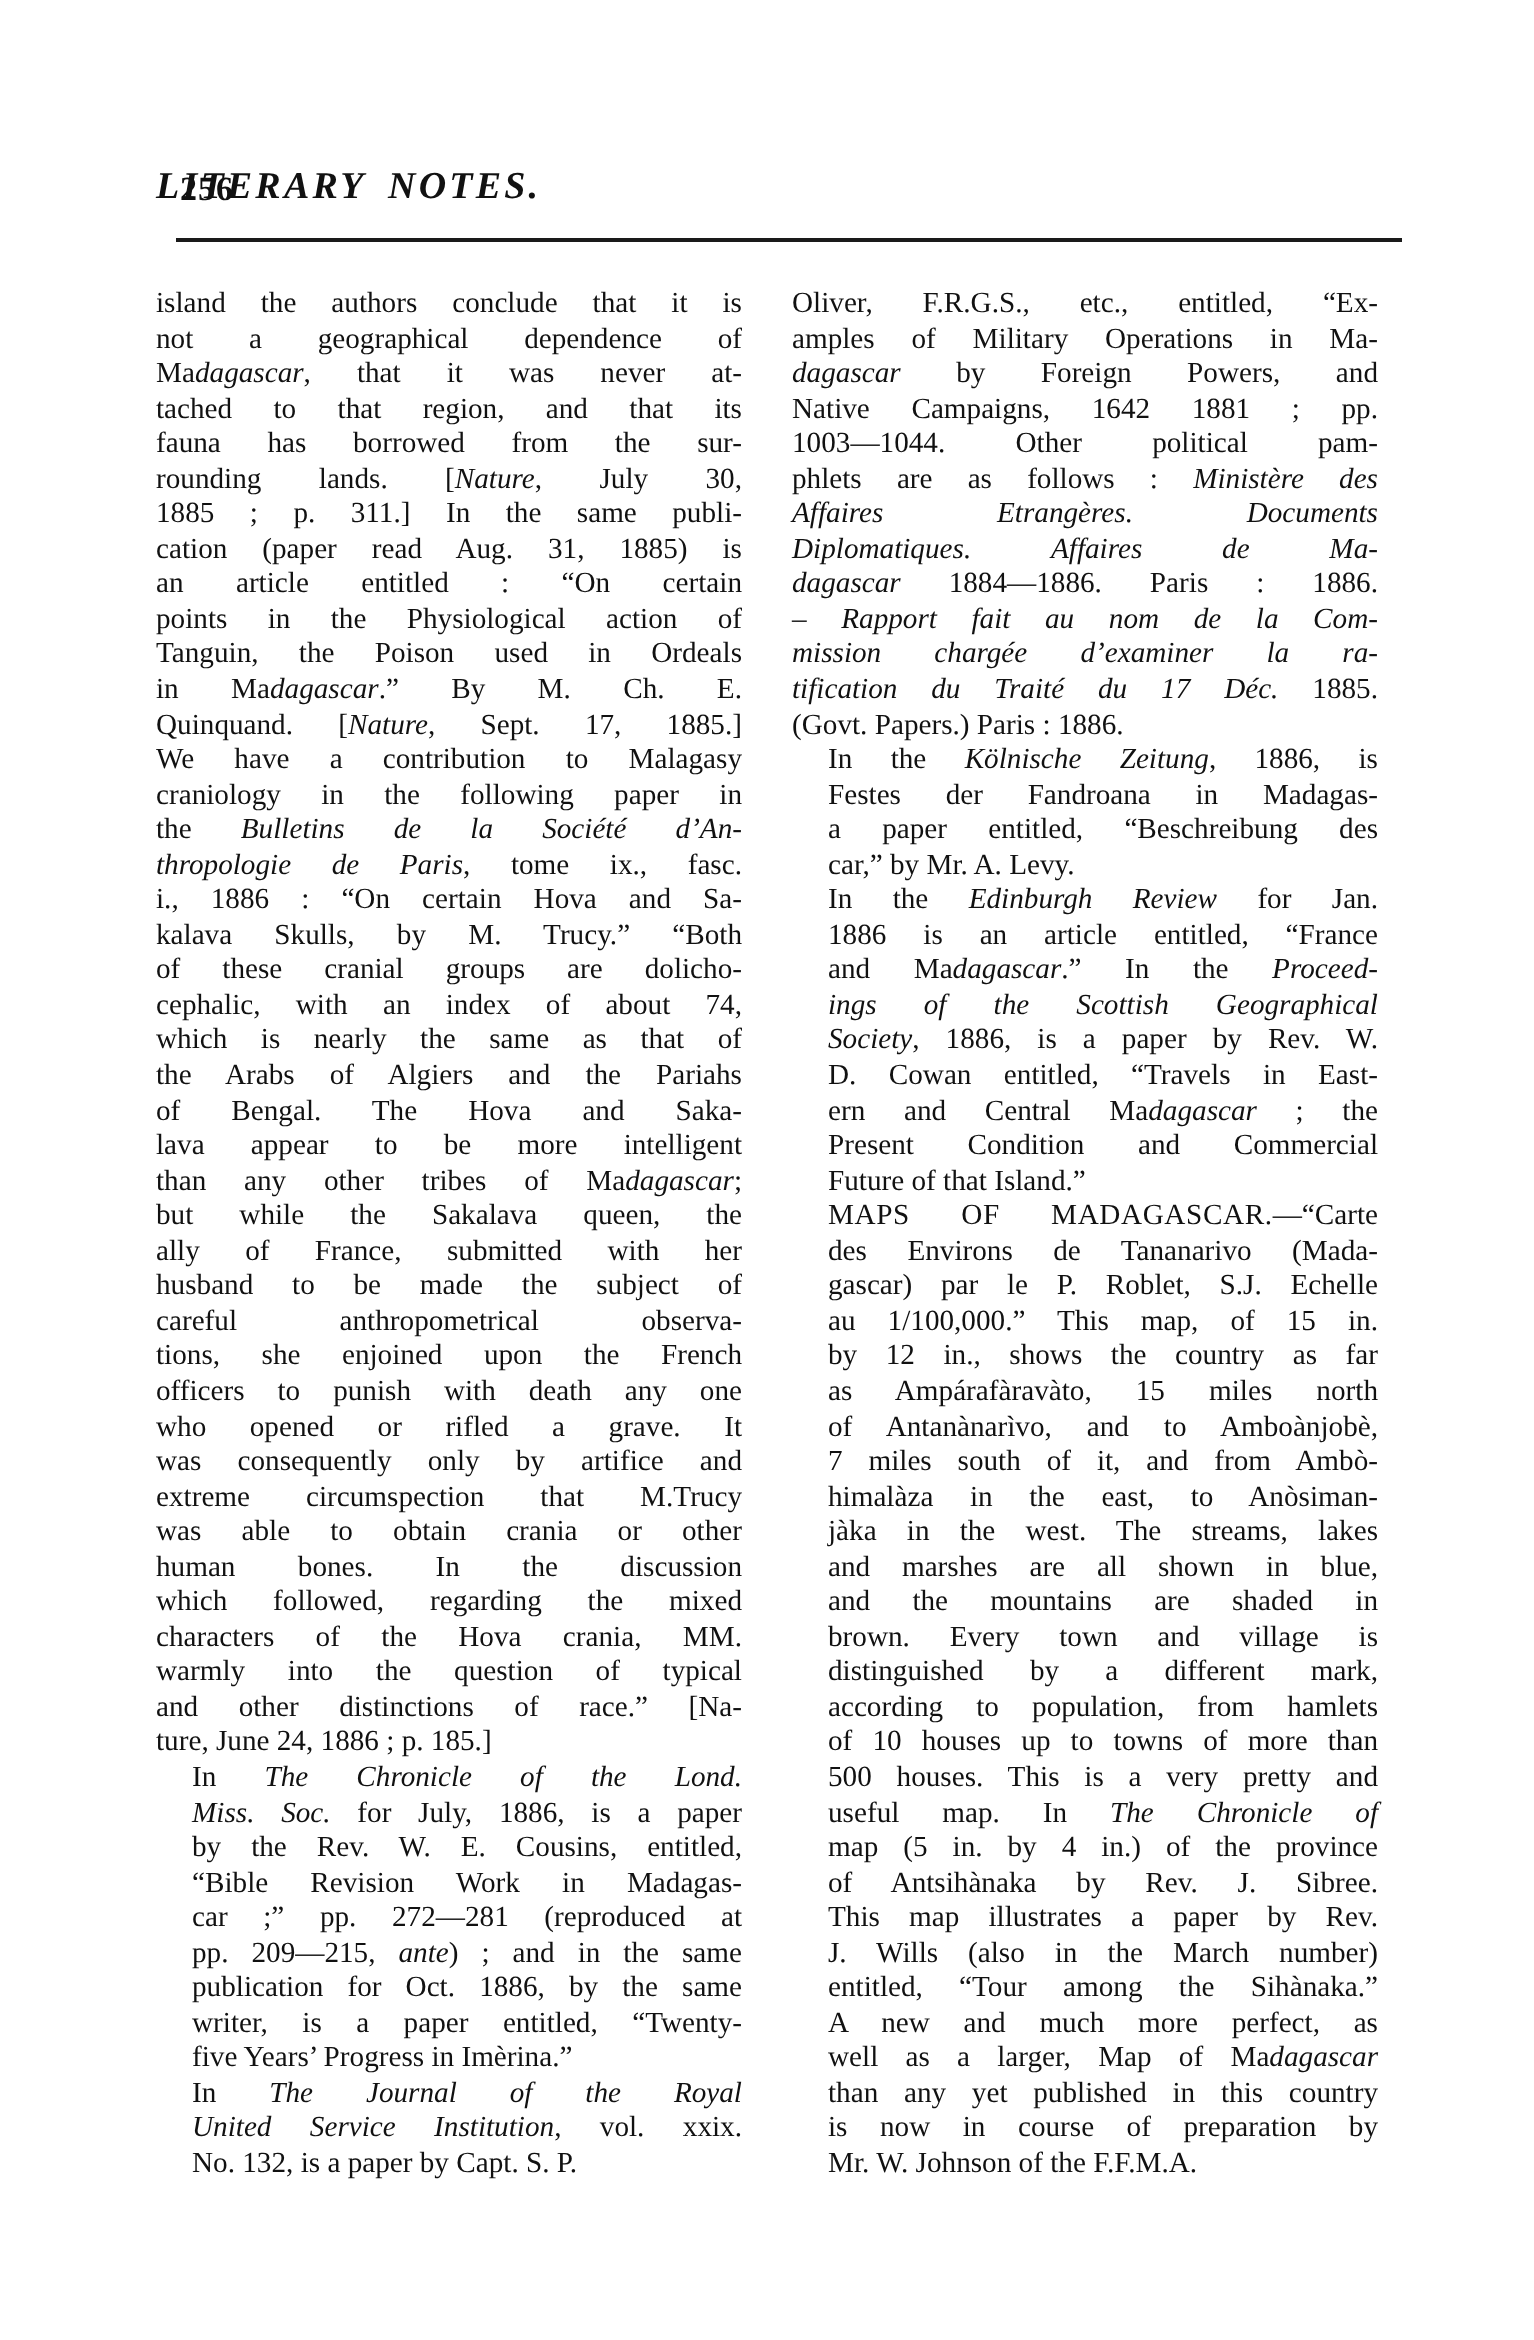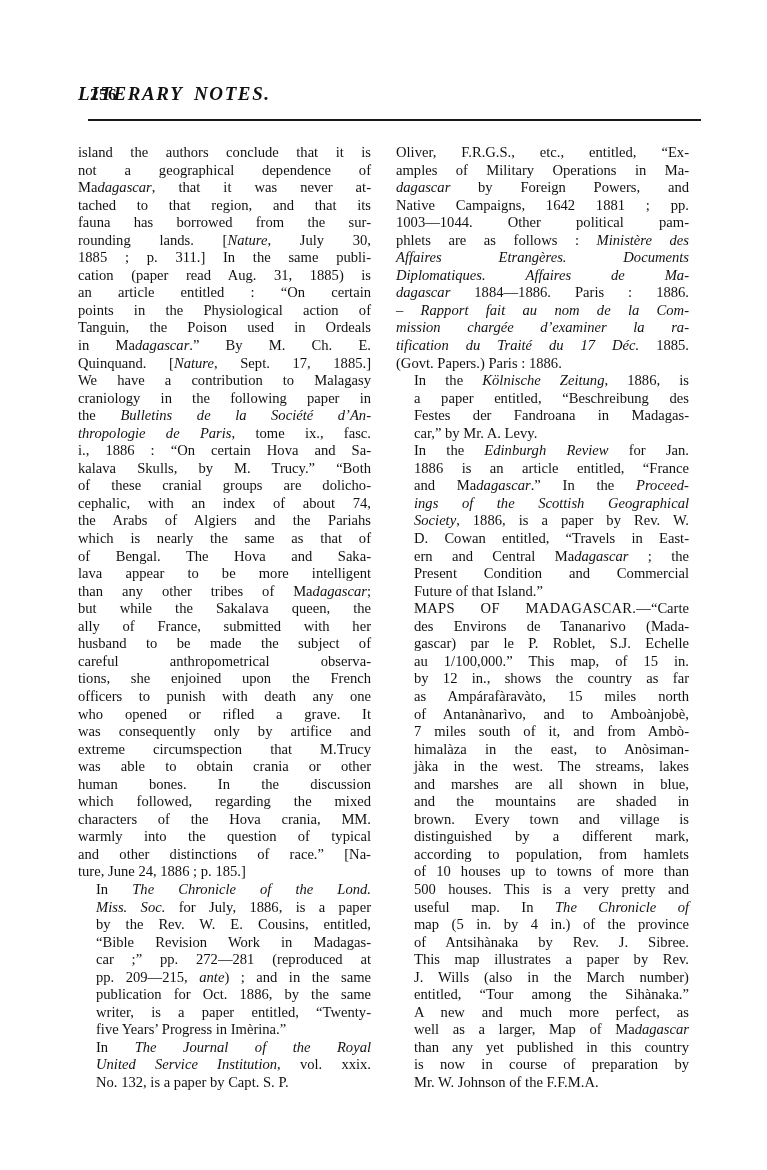--- a/index.html
+++ b/index.html
@@ -147,22 +147,22 @@
           <span class="ln j">in Ma<i>dagascar</i>.”  By M. Ch. E.</span>
           <span class="ln j">Quinquand. [<i>Nature</i>, Sept. 17, 1885.]</span>
           <span class="ln j">We have a contribution to Malagasy</span>
           <span class="ln j">craniology in the following paper in</span>
           <span class="ln j">the <i>Bulletins de la Société d’An-</i></span>
           <span class="ln j"><i>thropologie de Paris</i>, tome ix., fasc.</span>
           <span class="ln j">i., 1886 :  “On certain Hova and Sa-</span>
           <span class="ln j">kalava Skulls, by M. Trucy.”  “Both</span>
           <span class="ln j">of these cranial groups are dolicho-</span>
           <span class="ln j">cephalic, with an index of about 74,</span>
+          <span class="ln j">which is nearly the same as that of</span>
           <span class="ln j">the Arabs of Algiers and the Pariahs</span>
-          <span class="ln j">which is nearly the same as that of</span>
           <span class="ln j">of Bengal.   The Hova and Saka-</span>
           <span class="ln j">lava appear to be more intelligent</span>
           <span class="ln j">than any other tribes of Ma<i>dagascar</i>;</span>
           <span class="ln j">but while the Sakalava queen, the</span>
           <span class="ln j">ally of France, submitted with her</span>
           <span class="ln j">husband to be made the subject of</span>
           <span class="ln j">careful anthropometrical observa-</span>
           <span class="ln j">tions, she enjoined upon the French</span>
           <span class="ln j">officers to punish with death any one</span>
           <span class="ln j">who opened or rifled a grave.   It</span>
@@ -204,22 +204,22 @@
           <span class="ln j"><i>Affaires Etrangères.</i>   <i>Documents</i></span>
           <span class="ln j"><i>Diplomatiques.</i>  <i>Affaires de Ma-</i></span>
           <span class="ln j"><i>dagascar</i> 1884—1886.  Paris : 1886.</span>
           <span class="ln j">– <i>Rapport fait au nom de la Com-</i></span>
           <span class="ln j"><i>mission chargée d’examiner la ra-</i></span>
           <span class="ln j"><i>tification du Traité du 17 Déc.</i> 1885.</span>
           <span class="ln j last">(Govt. Papers.)  Paris : 1886.</span>
         </p>
         <p class="indent">
           <span class="ln j">In the <i>Kölnische Zeitung</i>, 1886, is</span>
+          <span class="ln j">Festes der Fandroana in Madagas-</span>
           <span class="ln j">a paper entitled, “Beschreibung des</span>
-          <span class="ln j">Festes der Fandroana in Madagas-</span>
           <span class="ln j last">car,” by Mr. A. Levy.</span>
         </p>
         <p class="indent">
           <span class="ln j">In the <i>Edinburgh Review</i> for Jan.</span>
           <span class="ln j">1886 is an article entitled, “France</span>
           <span class="ln j">and Ma<i>dagascar</i>.”  In the <i>Proceed-</i></span>
           <span class="ln j"><i>ings of the Scottish Geographical</i></span>
           <span class="ln j"><i>Society</i>, 1886, is a paper by Rev. W.</span>
           <span class="ln j">D. Cowan entitled, “Travels in East-</span>
           <span class="ln j">ern and Central Ma<i>dagascar</i> ; the</span>

